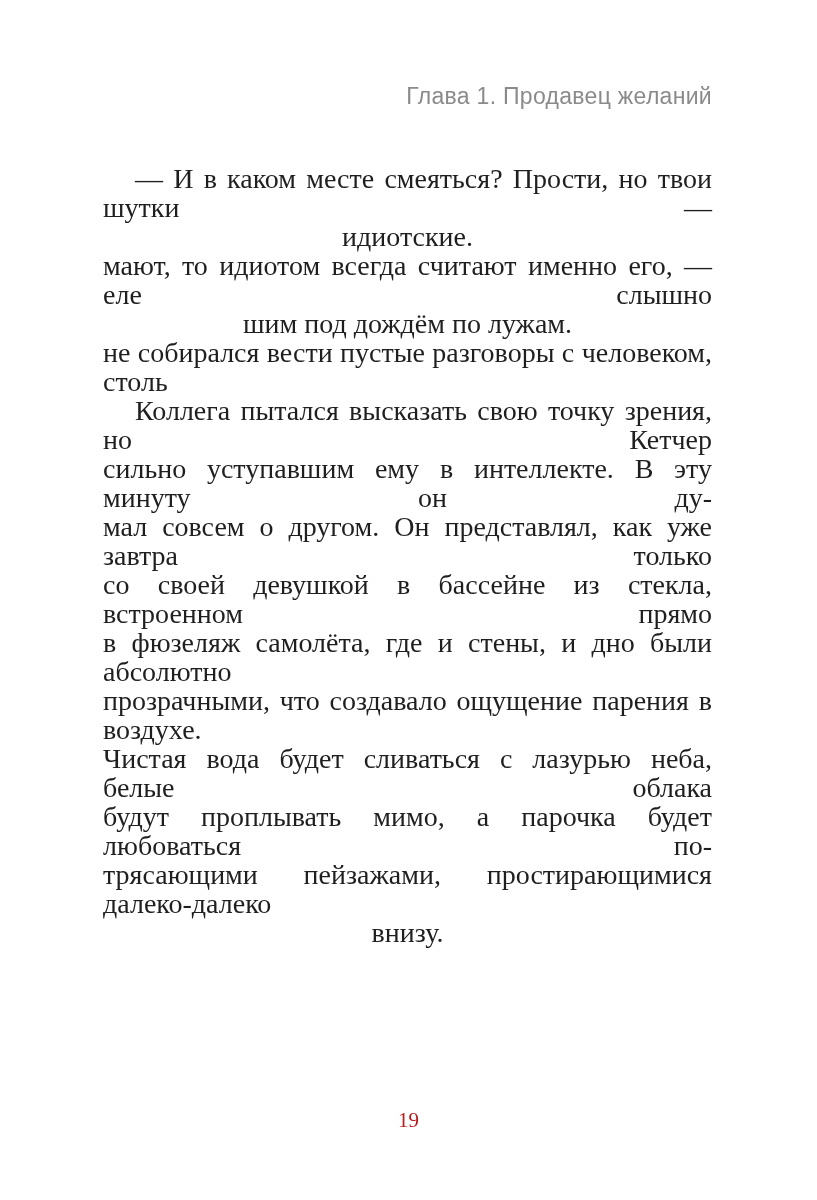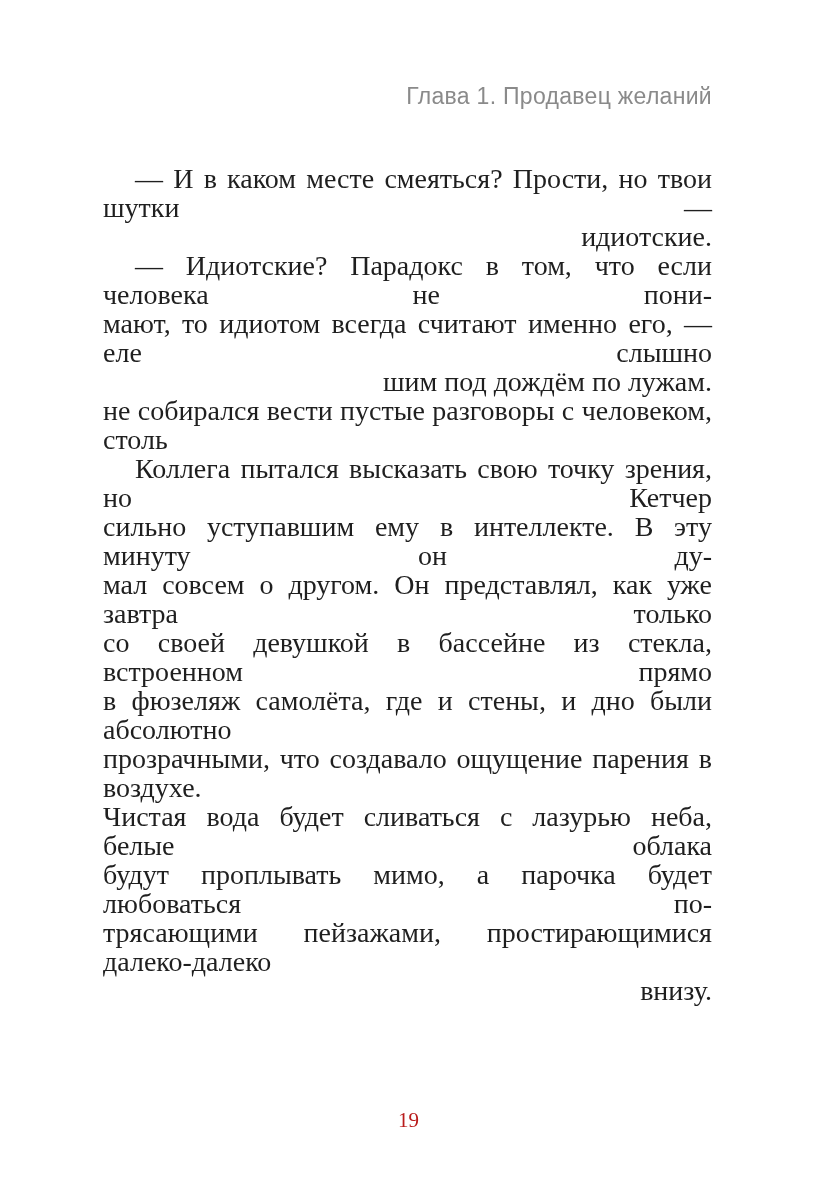--- a/index.html
+++ b/index.html
@@ -30,21 +30,21 @@
     top: 164px;
     left: 103px;
     width: 609px;
     font-family: "Liberation Serif", "DejaVu Serif", serif;
     font-size: 28px;
     line-height: 29px;
     color: #1f1f1f;
   }
   .para { margin: 0; padding: 0; }
   .para .line {
-    text-align: right;
+    text-align: center;
     white-space: normal;
   }
   .para .line.just {
     text-align: justify;
     text-align-last: justify;
   }
   .para .line.first {
     text-indent: 32px;
   }
   .page-number {
@@ -63,21 +63,20 @@
 
 <div class="page">
   <div class="running-head">Глава 1. Продавец желаний</div>
 
   <div class="body-text">
       <div class="para">
         <div class="line first just">— И в каком месте смеяться? Прости, но твои шутки —</div>
         <div class="line">идиотские.</div>
       </div>
       <div class="para">
-        <div class="line first just">— Идиотские? Парадокс в том, что если человека не пони-</div>
         <div class="line just">мают, то идиотом всегда считают именно его, — еле слышно</div>
         <div class="line">шим под дождём по лужам.</div>
       </div>
       <div class="para">
         <div class="line just">не собирался вести пустые разговоры с человеком, столь</div>
         <div class="line first just">Коллега пытался высказать свою точку зрения, но Кетчер</div>
         <div class="line just">сильно уступавшим ему в интеллекте. В эту минуту он ду-</div>
         <div class="line just">мал совсем о другом. Он представлял, как уже завтра только</div>
         <div class="line just">со своей девушкой в бассейне из стекла, встроенном прямо</div>
         <div class="line just">в фюзеляж самолёта, где и стены, и дно были абсолютно</div>

